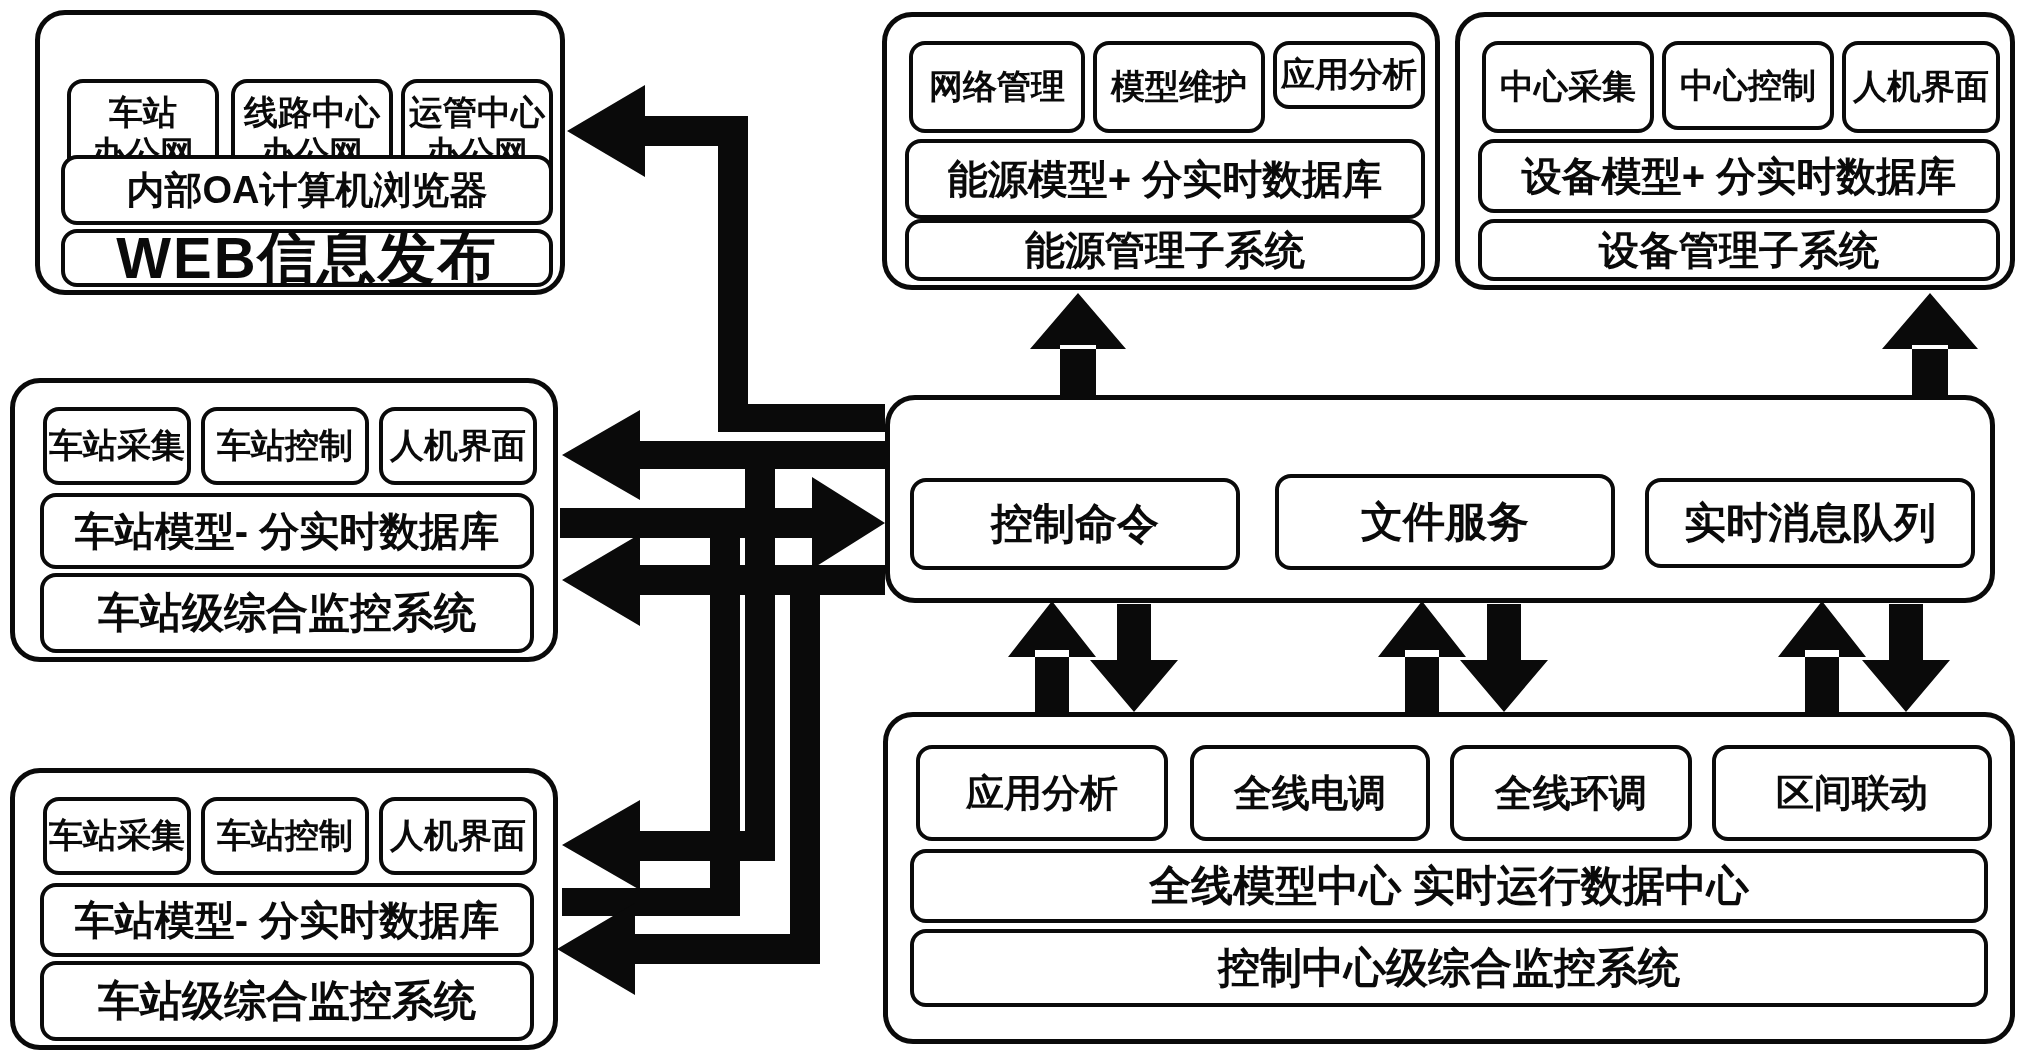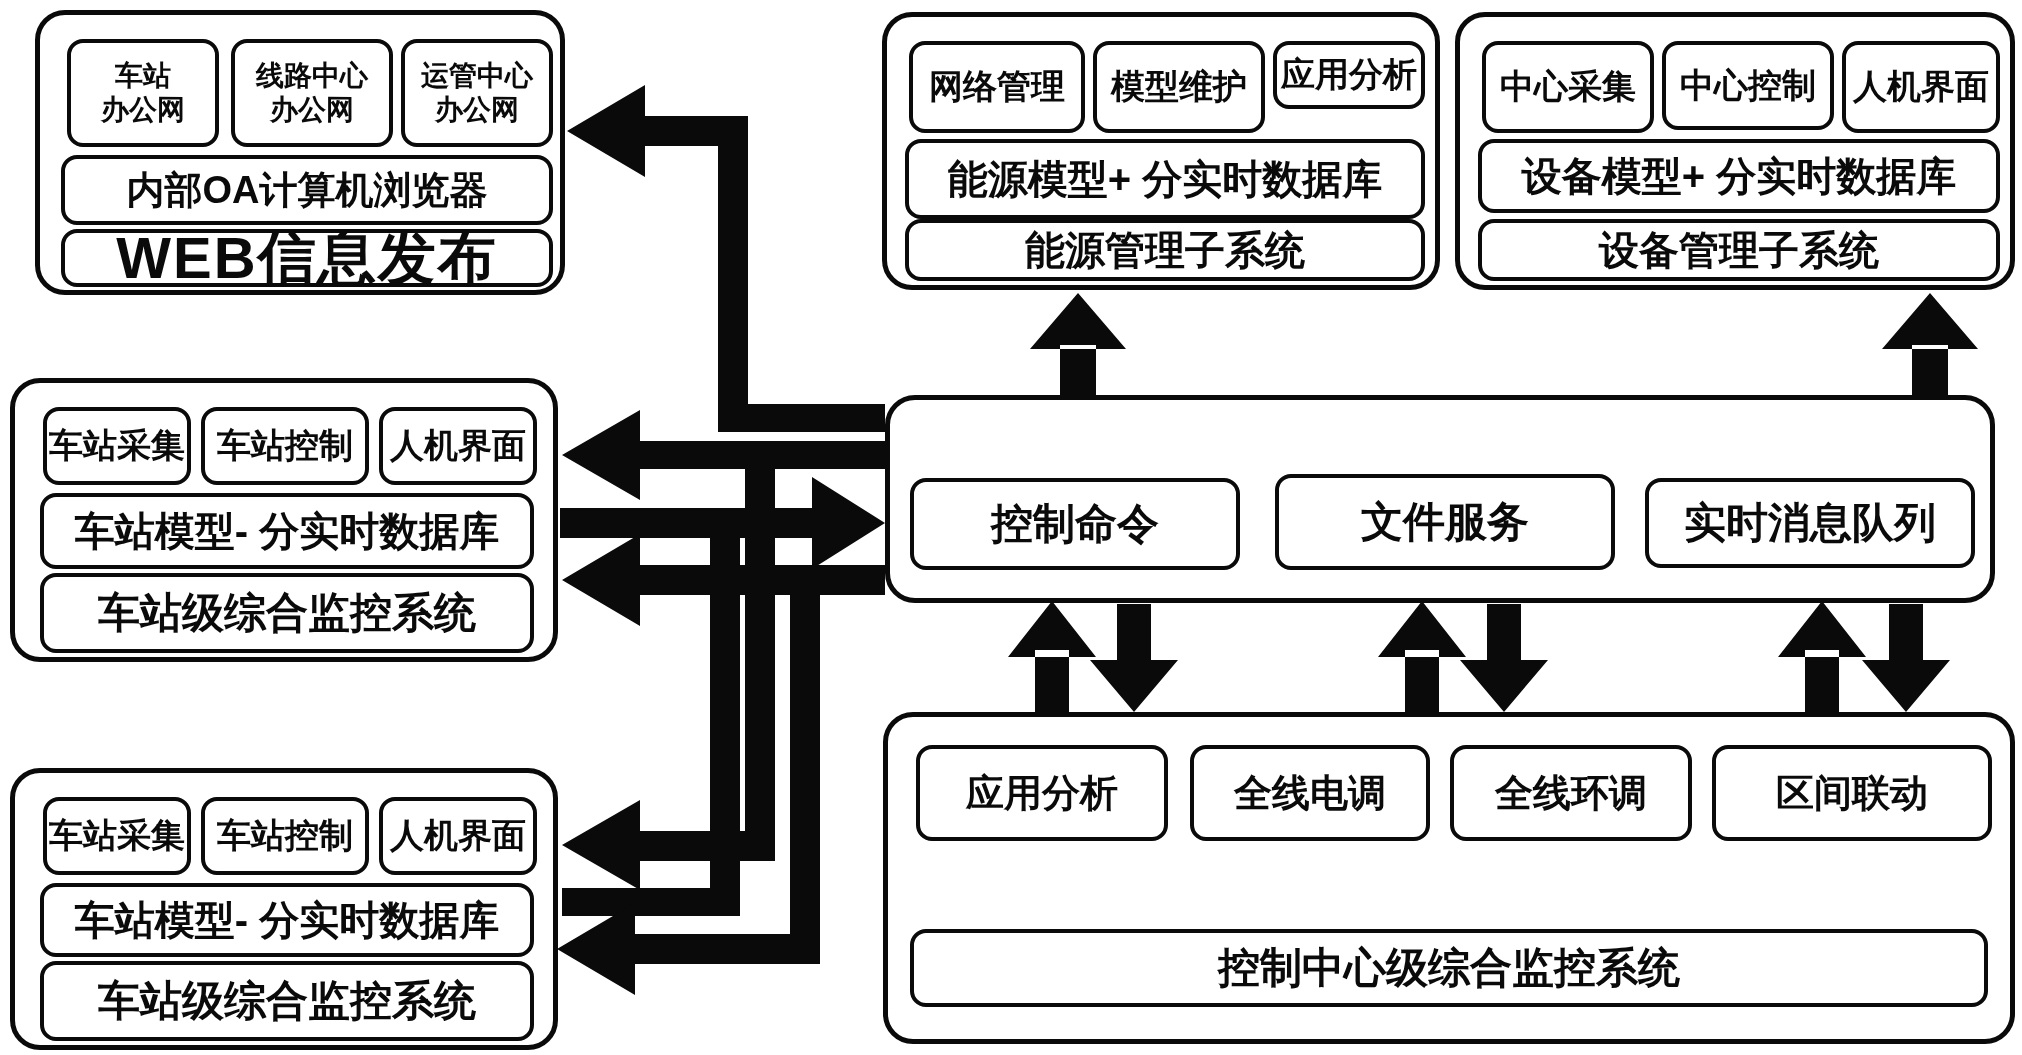--- a/index.html
+++ b/index.html
@@ -4,21 +4,21 @@
 <style>
   html,body{margin:0;padding:0;background:#ffffff;}
   .stage{position:relative;width:2022px;height:1055px;background:#ffffff;overflow:hidden;
          font-family:"Liberation Sans", sans-serif;color:#0a0a0a;}
   .panel{position:absolute;border:5px solid #0a0a0a;border-radius:30px;background:#ffffff;box-sizing:border-box;}
   .node{position:absolute;border:4px solid #0a0a0a;border-radius:16px;background:#ffffff;box-sizing:border-box;
         display:flex;align-items:center;justify-content:center;text-align:center;
         white-space:pre-line;font-weight:700;line-height:1.22;}
   .bus-title{position:absolute;left:0;right:0;top:12px;height:50px;display:flex;align-items:center;
         justify-content:center;font-size:36px;font-weight:700;letter-spacing:3px;}
-  .fs30{font-size:28px;} .fs34{font-size:34px;} .fs38{font-size:38px;}
+  .fs30{font-size:34px;margin-top:40px;} .fs34{font-size:34px;} .fs38{font-size:38px;}
   .fs40{font-size:40px;} .fs42{font-size:42px;} .fs46{font-size:58px;letter-spacing:2px;}
   .svg-layer{position:absolute;left:0;top:0;width:2022px;height:1055px;pointer-events:none;}
 </style>
 </head>
 <body>
 
 <div class="stage">
 
   <div class="panel" style="left:35px;top:10px;width:530px;height:285px">
     <div class="node fs30" style="left:27px;top:24px;width:152px;height:108px">车站
@@ -67,20 +67,21 @@
     <div class="node fs42" style="left:20px;top:78px;width:330px;height:92px">控制命令</div>
     <div class="node fs42" style="left:385px;top:74px;width:340px;height:96px">文件服务</div>
     <div class="node fs42" style="left:755px;top:78px;width:330px;height:90px">实时消息队列</div>
   </div>
 
   <div class="panel" style="left:883px;top:712px;width:1132px;height:332px">
     <div class="node fs38" style="left:28px;top:28px;width:252px;height:96px">应用分析</div>
     <div class="node fs38" style="left:302px;top:28px;width:240px;height:96px">全线电调</div>
     <div class="node fs38" style="left:824px;top:28px;width:280px;height:96px">区间联动</div>
     <div class="node fs38" style="left:562px;top:28px;width:242px;height:96px">全线环调</div>
+    <div class="node fs42" style="left:22px;top:132px;width:1078px;height:74px">全线模型中心  实时运行数据中心</div>
     <div class="node fs42" style="left:22px;top:212px;width:1078px;height:78px">控制中心级综合监控系统</div>
   </div>
 
   <svg class="svg-layer" viewBox="0 0 2022 1055" aria-hidden="true">
     <g fill="#0a0a0a" stroke="none">
       <path d="M645 85 L645 177 L567 131 Z M645 116 H748 V146 H645 Z M718 116 H748 V432 H718 Z M718 404 H885 V432 H718 Z"></path>
       <path d="M640 410 L640 500 L562 455 Z M640 441 H885 V469 H640 Z"></path>
       <path d="M560 508 H812 V538 H560 Z M812 477 L812 569 L885 523 Z"></path>
       <path d="M640 534 L640 626 L562 580 Z M640 565 H885 V595 H640 Z"></path>
       <path d="M745 469 H775 V861 H745 Z M640 831 H775 V861 H640 Z M640 800 L640 890 L562 845 Z"></path>

